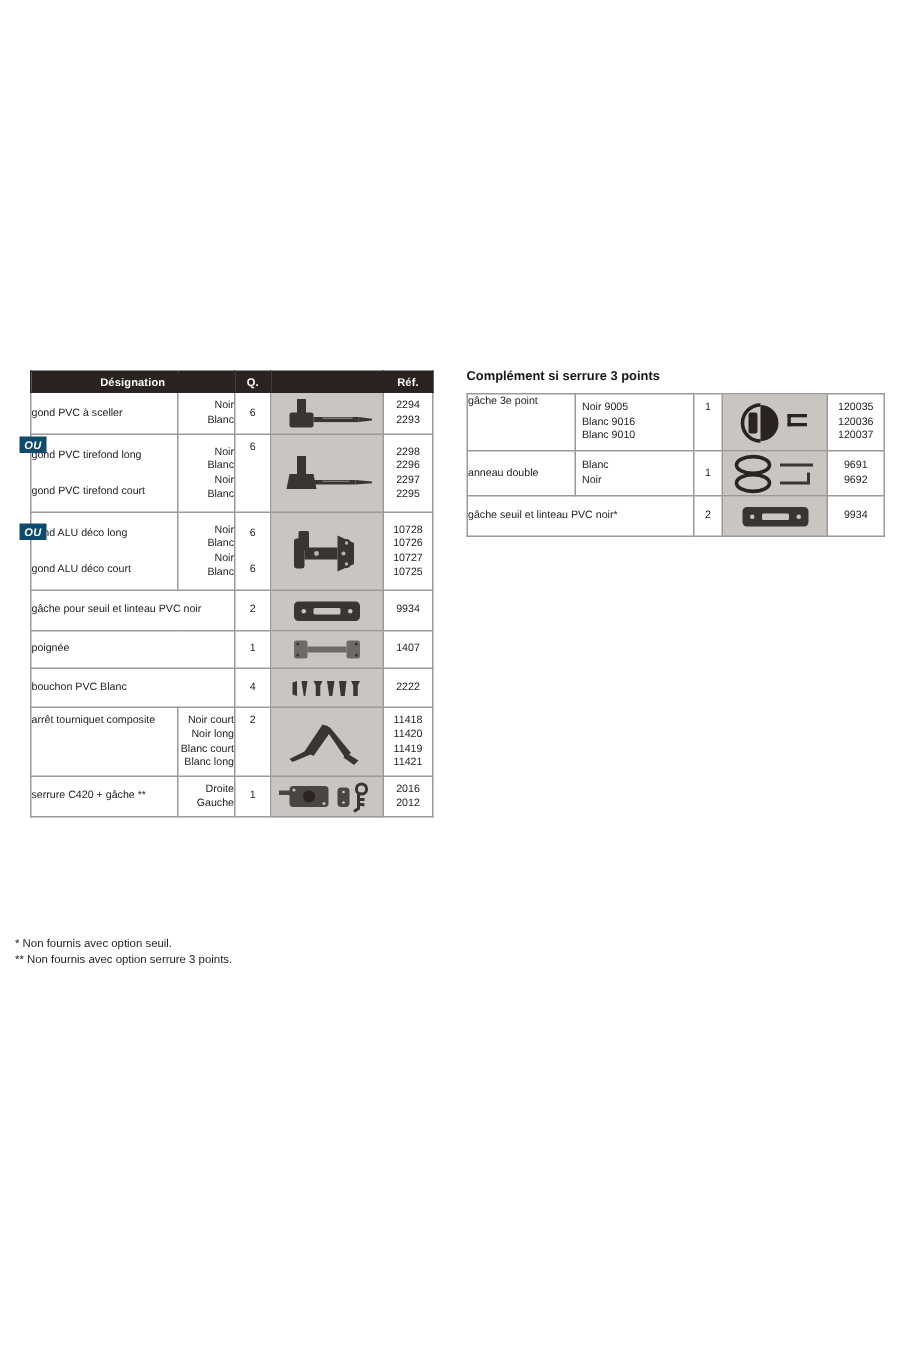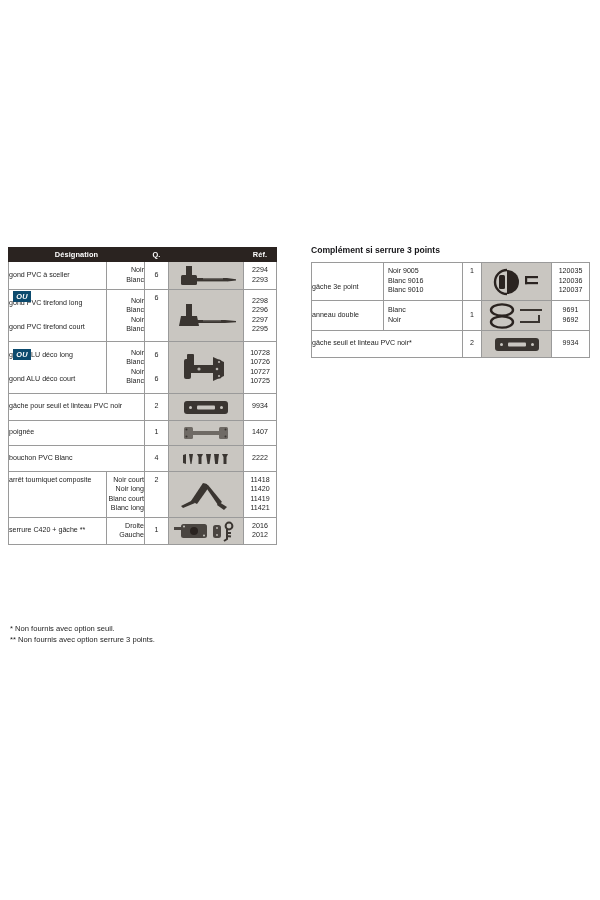--- a/index.html
+++ b/index.html
@@ -115,21 +115,21 @@
     align-items: center;
     justify-content: center;
     width: 100%;
     height: 100%;
   }
   .icon-wrap svg { display: block; }
 </style>
 </head>
 <body>
 
-<table class="parts-table" style="left:8px; top:247px; width:268px;">
+<table class="parts-table" style="left:20px; top:247px; width:268px;">
   <colgroup>
     <col style="width:98px">
       <col style="width:38px">
       <col style="width:24px">
     <col style="width:75px">
       <col style="width:33px">
   </colgroup>
 
   <thead>
     <tr class="hdr">
@@ -384,21 +384,21 @@
   <colgroup>
     <col style="width:72px">
       <col style="width:79px">
       <col style="width:19px">
     <col style="width:70px">
       <col style="width:38px">
   </colgroup>
   <tbody>
 
     <tr style="height:38px;">
-      <td class="c-desig" style="vertical-align:top; padding-top:20px;">gâche 3e point</td>
+      <td class="c-desig" style="vertical-align:top; padding-top:0;">gâche 3e point</td>
       <td class="c-color" style="text-align:left; padding-left:4px;">
         <span class="stack">
           <span>Noir 9005</span>
           <span>Blanc 9016</span>
           <span>Blanc 9010</span>
         </span>
       </td>
       <td class="c-qty" style="vertical-align:top; padding-top:4px;">1</td>
       <td class="c-img">
         <span class="icon-wrap">

